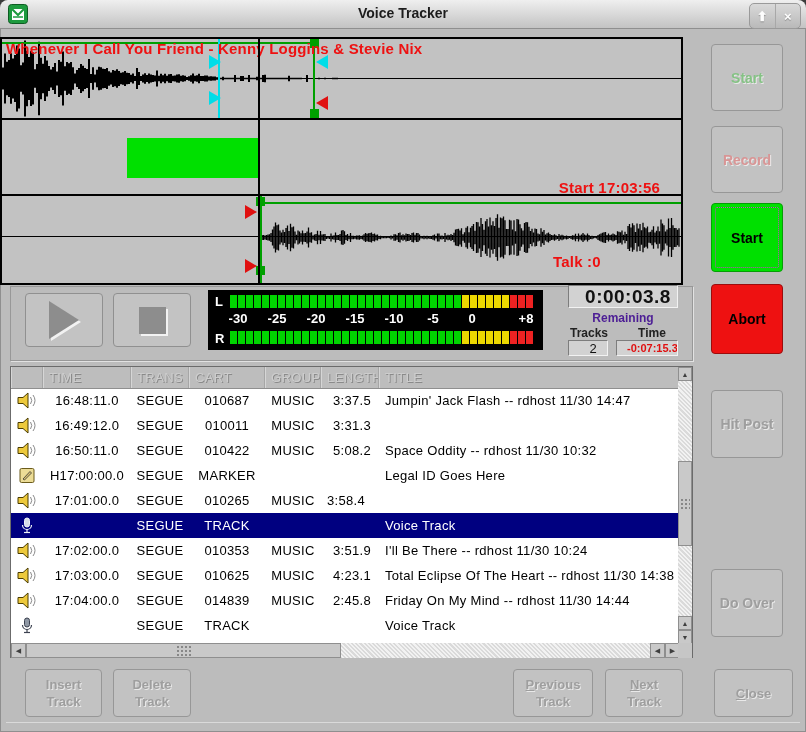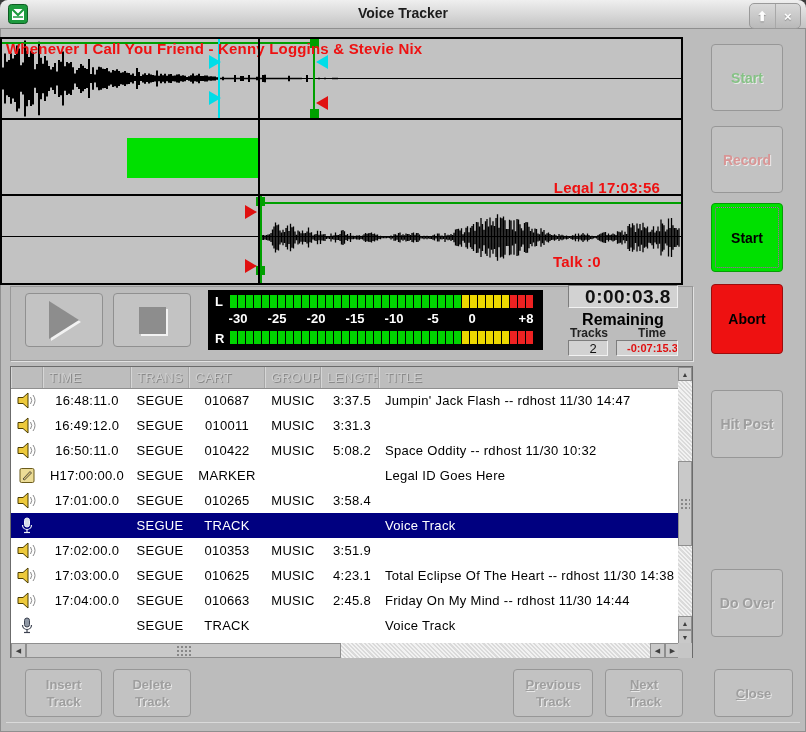--- a/index.html
+++ b/index.html
@@ -41,21 +41,21 @@
   .sq-stop{width:27px;height:27px;background:#8d8d8d;box-shadow:2px 2px 0 #f2f2f2;}
   #meter{position:absolute;left:208px;top:290px;width:335px;height:60px;background:#000;}
   .mlabel{position:absolute;left:7px;color:#fff;font-weight:bold;font-size:13px;}
   .segrow{position:absolute;left:22px;display:flex;}
   .seg{width:7px;height:13px;margin-right:1px;}
   .mscale{position:absolute;top:21px;transform:translateX(-50%);color:#fff;font-weight:bold;font-size:13px;}
   .sunken{background:#d2d2d2;border-top:1px solid #7d7d7d;border-left:1px solid #7d7d7d;
           border-bottom:1px solid #f2f2f2;border-right:1px solid #f2f2f2;box-sizing:border-box;padding-left:10px;}
   #elapsed{position:absolute;left:568px;top:285px;width:110px;height:23px;text-align:center;
            font-weight:bold;font-size:19px;color:#111;line-height:22px;letter-spacing:.5px;}
-  #remaining-label{position:absolute;left:568px;top:311px;width:110px;text-align:center;font-weight:bold;font-size:16px;color:#000000;}
+  #remaining-label{position:absolute;left:568px;top:311px;width:110px;text-align:center;font-weight:bold;font-size:12px;color:#4c1d95;}
   #tracks-label{position:absolute;left:560px;top:326px;width:58px;text-align:center;font-weight:bold;font-size:12px;color:#222;}
   #time-label{position:absolute;left:624px;top:326px;width:56px;text-align:center;font-weight:bold;font-size:12px;color:#222;}
   #tracks-value{position:absolute;left:568px;top:340px;width:40px;height:16px;text-align:center;font-size:13px;color:#111;line-height:15px;}
   #time-value{position:absolute;left:616px;top:340px;width:62px;height:16px;font-size:11px;font-weight:bold;color:#e01010;
               line-height:15px;white-space:nowrap;overflow:hidden;}
   
   #log{position:absolute;left:10px;top:366px;width:683px;height:292px;background:#fff;border:1px solid #6b6b6b;box-sizing:border-box;}
   #log-header{position:absolute;left:0;top:0;height:21px;display:flex;background:#bdbdbd;border-bottom:1px solid #8f8f8f;}
   .hcell{height:21px;line-height:21px;padding-left:5px;box-sizing:border-box;font-size:13px;letter-spacing:.4px;
          color:#cdcdcd;text-shadow:1px 1px 0 #8a8a8a;border-right:1px solid #a6a6a6;border-left:1px solid #d6d6d6;overflow:hidden;}
@@ -120,21 +120,21 @@
     <div class="tri right" style="left:207px;top:52px"></div>
     <div class="gline" style="left:311px;top:0;width:2px;height:79px"></div>
     <div class="gsq" style="left:308px;top:0"></div>
     <div class="gsq" style="left:308px;top:70px"></div>
     <div class="tri left" style="left:314px;top:16px"></div>
     <div class="tri red left" style="left:314px;top:57px"></div>
     <div class="overlay-red" style="left:4px;top:1px">Whenever I Call You Friend - Kenny Loggins &amp; Stevie Nix</div>
     <div class="hdiv" style="top:79px"></div>
 
     <div class="midgreen"></div>
-    <div class="overlay-red" style="right:21px;top:140px">Legal 17:03:56</div>
+    <div class="overlay-red" style="right:21px;top:140px">Start 17:03:56</div>
     <div class="hdiv" style="top:155px"></div>
 
     <svg style="left:258px;top:157px" width="421" height="87">
       <path id="wavepath2" d="M2.0,39.1V43.9M3.5,38.9V44.1M5.0,39.4V43.6M6.5,39.0V44.0M8.0,38.5V44.5M9.5,38.2V44.8M11.0,36.9V46.1M12.5,33.5V49.5M14.0,30.6V52.4M15.5,26.6V56.4M17.0,29.2V53.8M18.5,28.5V54.5M20.0,34.4V48.6M21.5,36.4V46.6M23.0,33.8V49.2M24.5,36.0V47.0M26.0,32.1V50.9M27.5,29.6V53.4M29.0,34.9V48.1M30.5,27.7V55.3M32.0,31.3V51.7M33.5,30.5V52.5M35.0,35.6V47.4M36.5,38.7V44.3M38.0,34.4V48.6M39.5,35.4V47.6M41.0,37.2V45.8M42.5,34.5V48.5M44.0,37.2V45.8M45.5,37.1V45.9M47.0,35.4V47.6M48.5,31.4V51.6M50.0,36.8V46.2M51.5,36.3V46.7M53.0,39.5V43.5M54.5,38.6V44.4M56.0,38.0V45.0M57.5,34.7V48.3M59.0,38.7V44.3M60.5,35.0V48.0M62.0,38.5V44.5M63.5,38.3V44.7M65.0,38.1V44.9M66.5,40.0V43.0M68.0,40.4V42.6M69.5,39.9V43.1M71.0,37.5V45.5M72.5,39.7V43.3M74.0,39.3V43.7M75.5,36.4V46.6M77.0,38.9V44.1M78.5,39.0V44.0M80.0,38.0V45.0M81.5,34.4V48.6M83.0,33.9V49.1M84.5,35.3V47.7M86.0,38.9V44.1M87.5,37.9V45.1M89.0,39.7V43.3M90.5,37.0V46.0M92.0,39.7V43.3M93.5,39.7V43.3M95.0,40.3V42.7M96.5,39.4V43.6M98.0,39.6V43.4M99.5,39.2V43.8M101.0,39.9V43.1M102.5,39.5V43.5M104.0,38.3V44.7M105.5,37.1V45.9M107.0,37.7V45.3M108.5,37.3V45.7M110.0,37.1V45.9M111.5,36.4V46.6M113.0,38.1V44.9M114.5,37.6V45.4M116.0,38.8V44.2M117.5,38.4V44.6M119.0,40.1V42.9M120.5,39.8V43.2M122.0,40.7V42.3M123.5,40.8V42.2M125.0,40.7V42.3M126.5,40.7V42.3M128.0,40.9V42.1M129.5,40.8V42.2M131.0,39.5V43.5M132.5,40.5V42.5M134.0,38.3V44.7M135.5,38.3V44.7M137.0,39.2V43.8M138.5,37.0V46.0M140.0,36.6V46.4M141.5,39.3V43.7M143.0,38.3V44.7M144.5,39.2V43.8M146.0,37.4V45.6M147.5,38.1V44.9M149.0,37.9V45.1M150.5,38.9V44.1M152.0,37.0V46.0M153.5,36.6V46.4M155.0,38.7V44.3M156.5,37.0V46.0M158.0,37.0V46.0M159.5,38.6V44.4M161.0,40.4V42.6M162.5,40.4V42.6M164.0,39.8V43.2M165.5,40.5V42.5M167.0,39.8V43.2M168.5,40.4V42.6M170.0,40.1V42.9M171.5,39.9V43.1M173.0,39.2V43.8M174.5,38.6V44.4M176.0,40.4V42.6M177.5,37.6V45.4M179.0,37.5V45.5M180.5,39.8V43.2M182.0,39.5V43.5M183.5,39.9V43.1M185.0,36.9V46.1M186.5,39.6V43.4M188.0,38.7V44.3M189.5,39.3V43.7M191.0,38.0V45.0M192.5,39.1V43.9M194.0,36.7V46.3M195.5,33.5V49.5M197.0,33.0V50.0M198.5,32.7V50.3M200.0,34.4V48.6M201.5,32.2V50.8M203.0,38.3V44.7M204.5,36.3V46.7M206.0,31.7V51.3M207.5,30.2V52.8M209.0,36.3V46.7M210.5,31.8V51.2M212.0,30.1V52.9M213.5,28.0V55.0M215.0,34.8V48.2M216.5,26.0V57.0M218.0,26.3V56.7M219.5,30.4V52.6M221.0,21.9V61.1M222.5,28.1V54.9M224.0,33.7V49.3M225.5,25.2V57.8M227.0,23.1V59.9M228.5,30.4V52.6M230.0,21.4V61.6M231.5,29.3V53.7M233.0,25.3V57.7M234.5,30.0V53.0M236.0,22.0V61.0M237.5,18.2V64.8M239.0,31.7V51.3M240.5,21.5V61.5M242.0,22.2V60.8M243.5,20.5V62.5M245.0,24.3V58.7M246.5,33.0V50.0M248.0,32.9V50.1M249.5,23.8V59.2M251.0,24.6V58.4M252.5,33.4V49.6M254.0,24.2V58.8M255.5,35.3V47.7M257.0,22.9V60.1M258.5,23.4V59.6M260.0,28.2V54.8M261.5,32.3V50.7M263.0,34.6V48.4M264.5,26.9V56.1M266.0,26.1V56.9M267.5,26.3V56.7M269.0,30.8V52.2M270.5,34.9V48.1M272.0,32.8V50.2M273.5,36.4V46.6M275.0,32.6V50.4M276.5,33.0V50.0M278.0,37.6V45.4M279.5,38.3V44.7M281.0,32.2V50.8M282.5,35.7V47.3M284.0,33.9V49.1M285.5,38.4V44.6M287.0,37.2V45.8M288.5,36.4V46.6M290.0,38.0V45.0M291.5,38.9V44.1M293.0,39.3V43.7M294.5,38.2V44.8M296.0,39.3V43.7M297.5,39.9V43.1M299.0,38.0V45.0M300.5,39.5V43.5M302.0,38.8V44.2M303.5,39.4V43.6M305.0,40.3V42.7M306.5,39.6V43.4M308.0,39.9V43.1M309.5,40.9V42.1M311.0,40.1V42.9M312.5,39.2V43.8M314.0,39.6V43.4M315.5,37.7V45.3M317.0,39.9V43.1M318.5,37.4V45.6M320.0,39.6V43.4M321.5,38.6V44.4M323.0,37.0V46.0M324.5,38.4V44.6M326.0,39.3V43.7M327.5,37.6V45.4M329.0,39.1V43.9M330.5,39.9V43.1M332.0,39.7V43.3M333.5,40.4V42.6M335.0,40.9V42.1M336.5,40.4V42.6M338.0,39.0V44.0M339.5,38.3V44.7M341.0,37.4V45.6M342.5,36.7V46.3M344.0,36.3V46.7M345.5,36.0V47.0M347.0,39.1V43.9M348.5,37.6V45.4M350.0,38.9V44.1M351.5,38.6V44.4M353.0,37.4V45.6M354.5,38.2V44.8M356.0,39.0V44.0M357.5,35.3V47.7M359.0,35.7V47.3M360.5,36.2V46.8M362.0,34.4V48.6M363.5,38.7V44.3M365.0,35.8V47.2M366.5,38.0V45.0M368.0,30.0V53.0M369.5,28.1V54.9M371.0,31.6V51.4M372.5,27.2V55.8M374.0,29.2V53.8M375.5,36.1V46.9M377.0,27.5V55.5M378.5,32.4V50.6M380.0,28.1V54.9M381.5,34.3V48.7M383.0,26.8V56.2M384.5,31.2V51.8M386.0,32.3V50.7M387.5,30.6V52.4M389.0,36.3V46.7M390.5,35.8V47.2M392.0,33.7V49.3M393.5,30.2V52.8M395.0,36.6V46.4M396.5,34.8V48.2M398.0,30.6V52.4M399.5,35.3V47.7M401.0,23.6V59.4M402.5,27.5V55.5M404.0,29.3V53.7M405.5,35.6V47.4M407.0,33.4V49.6M408.5,22.6V60.4M410.0,32.0V51.0M411.5,22.0V61.0M413.0,29.2V53.8M414.5,32.1V50.9M416.0,31.9V51.1M417.5,33.8V49.2M419.0,32.2V50.8" stroke="#000" stroke-width="1.3" fill="none"></path>
     </svg>
     <div class="cline" style="top:197px"></div>
     <div class="gline" style="left:258px;top:163px;width:421px;height:2px"></div>
     <div class="gline" style="left:258px;top:157px;width:2px;height:87px"></div>
     <div class="gsq" style="left:254px;top:158px"></div>
     <div class="gsq" style="left:254px;top:227px"></div>
@@ -329,21 +329,21 @@
             <svg width="20" height="17" viewBox="0 0 20 17">
               <polygon points="1,5.5 6,5.5 11,1 11,16 6,11.5 1,11.5" fill="#edc93c" stroke="#4a3c00"></polygon>
               <path d="M13.5,5 q2.5,3.5 0,7" fill="none" stroke="#8a8a8a"></path>
               <path d="M16,3 q4,5.5 0,11" fill="none" stroke="#8a8a8a"></path>
             </svg>
           </div>
           <div class="lcell c-time" style="width: 88px; text-align: center;">17:01:00.0</div>
           <div class="lcell c-trans" style="width: 58px; text-align: center;">SEGUE</div>
           <div class="lcell c-cart" style="width: 76px; text-align: center;">010265</div>
           <div class="lcell c-group" style="width: 56px; text-align: center;">MUSIC</div>
-          <div class="lcell c-length" style="width: 58px; text-align: right; padding-right: 8px;">3:58.4</div>
+          <div class="lcell c-length" style="width: 58px; text-align: center; padding-right: 8px;">3:58.4</div>
         </div>
         <div class="lrow sel">
           <div class="lcell c-icon" style="width: 32px; text-align: center;">
             <svg width="16" height="18" viewBox="0 0 16 18">
               <rect x="5.5" y="1" width="5" height="9" rx="2.5" fill="#d7dde8" stroke="#eef2f8"></rect>
               <path d="M3.5,8 a4.5,4.5 0 0 0 9,0" fill="none" stroke="#eef2f8" stroke-width="1.2"></path>
               <line x1="8" y1="12.5" x2="8" y2="15" stroke="#eef2f8" stroke-width="1.2"></line>
               <line x1="5" y1="15.5" x2="11" y2="15.5" stroke="#eef2f8" stroke-width="1.2"></line>
             </svg>
           </div>
@@ -360,20 +360,21 @@
               <polygon points="1,5.5 6,5.5 11,1 11,16 6,11.5 1,11.5" fill="#edc93c" stroke="#4a3c00"></polygon>
               <path d="M13.5,5 q2.5,3.5 0,7" fill="none" stroke="#8a8a8a"></path>
               <path d="M16,3 q4,5.5 0,11" fill="none" stroke="#8a8a8a"></path>
             </svg>
           </div>
           <div class="lcell c-time" style="width: 88px; text-align: center;">17:02:00.0</div>
           <div class="lcell c-trans" style="width: 58px; text-align: center;">SEGUE</div>
           <div class="lcell c-cart" style="width: 76px; text-align: center;">010353</div>
           <div class="lcell c-group" style="width: 56px; text-align: center;">MUSIC</div>
           <div class="lcell c-length" style="width: 58px; text-align: right; padding-right: 8px;">3:51.9</div>
+          <div class="lcell c-title" style="width: 301px; text-align: left; padding-left: 6px;">I'll Be There -- rdhost 11/30 10:24</div>
         </div>
         <div class="lrow">
           <div class="lcell c-icon" style="width: 32px; text-align: center;">
             <svg width="20" height="17" viewBox="0 0 20 17">
               <polygon points="1,5.5 6,5.5 11,1 11,16 6,11.5 1,11.5" fill="#edc93c" stroke="#4a3c00"></polygon>
               <path d="M13.5,5 q2.5,3.5 0,7" fill="none" stroke="#8a8a8a"></path>
               <path d="M16,3 q4,5.5 0,11" fill="none" stroke="#8a8a8a"></path>
             </svg>
           </div>
           <div class="lcell c-time" style="width: 88px; text-align: center;">17:03:00.0</div>
@@ -386,21 +387,21 @@
         <div class="lrow">
           <div class="lcell c-icon" style="width: 32px; text-align: center;">
             <svg width="20" height="17" viewBox="0 0 20 17">
               <polygon points="1,5.5 6,5.5 11,1 11,16 6,11.5 1,11.5" fill="#edc93c" stroke="#4a3c00"></polygon>
               <path d="M13.5,5 q2.5,3.5 0,7" fill="none" stroke="#8a8a8a"></path>
               <path d="M16,3 q4,5.5 0,11" fill="none" stroke="#8a8a8a"></path>
             </svg>
           </div>
           <div class="lcell c-time" style="width: 88px; text-align: center;">17:04:00.0</div>
           <div class="lcell c-trans" style="width: 58px; text-align: center;">SEGUE</div>
-          <div class="lcell c-cart" style="width: 76px; text-align: center;">010663</div>
+          <div class="lcell c-cart" style="width: 76px; text-align: center;">014839</div>
           <div class="lcell c-group" style="width: 56px; text-align: center;">MUSIC</div>
           <div class="lcell c-length" style="width: 58px; text-align: right; padding-right: 8px;">2:45.8</div>
           <div class="lcell c-title" style="width: 301px; text-align: left; padding-left: 6px;">Friday On My Mind -- rdhost 11/30 14:44</div>
         </div>
         <div class="lrow">
           <div class="lcell c-icon" style="width: 32px; text-align: center;">
             <svg width="16" height="18" viewBox="0 0 16 18">
               <rect x="5.5" y="1" width="5" height="9" rx="2.5" fill="#8f98a5" stroke="#3c4250"></rect>
               <path d="M3.5,8 a4.5,4.5 0 0 0 9,0" fill="none" stroke="#3c4250" stroke-width="1.2"></path>
               <line x1="8" y1="12.5" x2="8" y2="15" stroke="#3c4250" stroke-width="1.2"></line>

